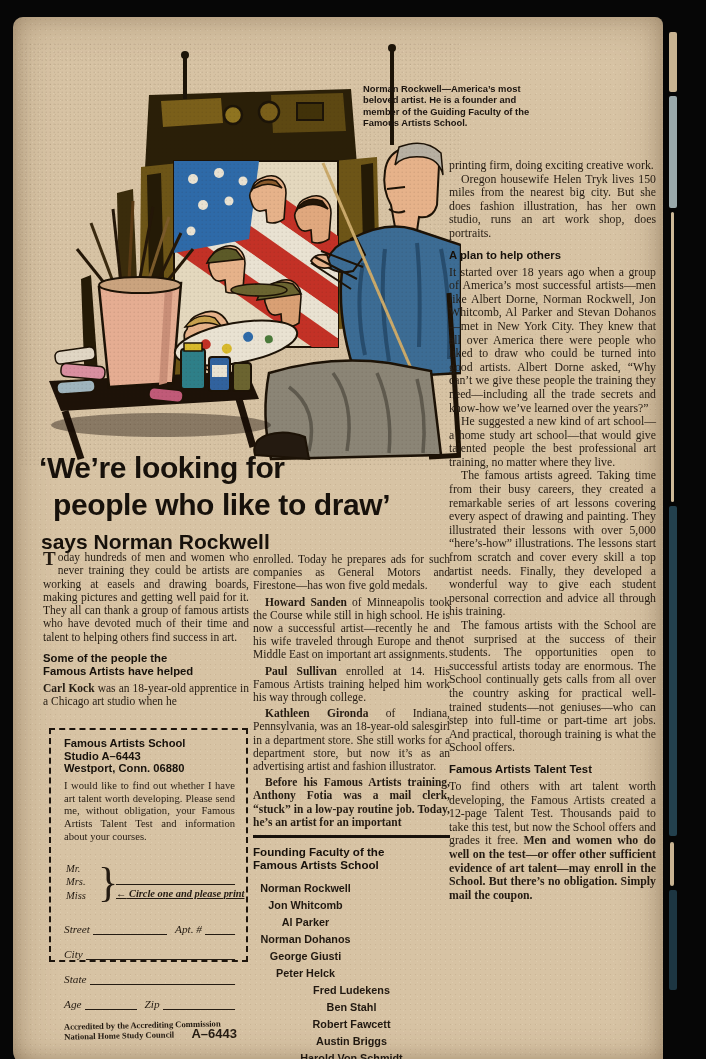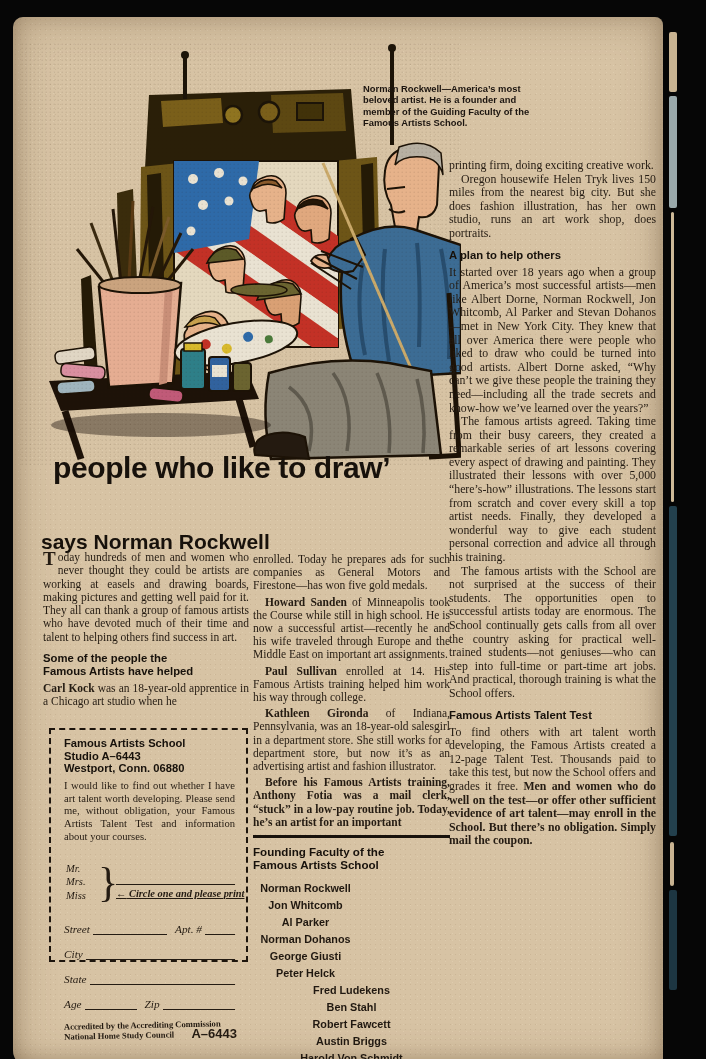--- a/index.html
+++ b/index.html
@@ -246,26 +246,27 @@
       <rect x="40" y="322" width="44" height="13" rx="5" fill="#d98fa0" stroke="#1c1206" stroke-width="1.5" transform="rotate(5 62 328)"></rect>
       <rect x="36" y="338" width="38" height="12" rx="5" fill="#9fb4bd" stroke="#1c1206" stroke-width="1.5" transform="rotate(-4 55 344)"></rect>
       <rect x="128" y="346" width="34" height="12" rx="5" fill="#c05a78" stroke="#1c1206" stroke-width="1.5" transform="rotate(6 145 352)"></rect>
     </g>
     <rect x="0" y="0" width="440" height="424" fill="url(#ht)" opacity=".5"></rect>
   </svg>
 
   <div class="caption">Norman Rockwell—America’s most beloved artist. He is a founder and member of the Guiding Faculty of the Famous Artists School.</div>
 
   <div class="headline">
+    <div class="l1">‘We’re looking for</div>
     <div class="l2">people who like to draw’</div>
   </div>
   <div class="byline">says Norman Rockwell</div>
 
   <div class="col left-col">
-    <p><span class="dropcap">T</span><span>oday hundreds of men and women who never thought they could be artists are working at easels and drawing boards, making pictures and getting well paid for it. They all can thank a group of famous artists who have devoted much of their time and talent to helping others find success in art.</span></p>
+    <p><span class="dropcap">T</span><span>oday hundreds of men and women who never training they could be artists are working at easels and drawing boards, making pictures and getting well paid for it. They all can thank a group of famous artists who have devoted much of their time and talent to helping others find success in art.</span></p>
     <p class="sechead">
       <span>Some of the people the</span><br>
       <span>Famous Artists have helped</span>
     </p>
     <p><b class="lead">Carl Kock</b><span> was an 18-year-old apprentice in a Chicago art studio when he</span></p>
   </div>
 
   <div class="coupon">
     <div class="school">
       <div>Famous Artists School</div>
@@ -340,20 +341,21 @@
         <div>Albert Dorne</div>
       </div>
     </div>
   </div>
 
   <div class="col right-col">
     <p>printing firm, doing exciting creative work.</p>
     <p class="ind">Oregon housewife Helen Tryk lives 150 miles from the nearest big city. But she does fashion illustration, has her own studio, runs an art work shop, does portraits.</p>
     <p class="sechead">A plan to help others</p>
     <p>It started over 18 years ago when a group of America’s most successful artists—men like Albert Dorne, Norman Rockwell, Jon Whitcomb, Al Parker and Stevan Dohanos—met in New York City. They knew that all over America there were people who liked to draw who could be turned into good artists. Albert Dorne asked, “Why can’t we give these people the training they need—including all the trade secrets and know-how we’ve learned over the years?”</p>
+    <p class="ind">He suggested a new kind of art school—a home study art school—that would give talented people the best professional art training, no matter where they live.</p>
     <p class="ind">The famous artists agreed. Taking time from their busy careers, they created a remarkable series of art lessons covering every aspect of drawing and painting. They illustrated their lessons with over 5,000 “here’s-how” illustrations. The lessons start from scratch and cover every skill a top artist needs. Finally, they developed a wonderful way to give each student personal correction and advice all through his training.</p>
     <p class="ind">The famous artists with the School are not surprised at the success of their students. The opportunities open to successful artists today are enormous. The School continually gets calls from all over the country asking for practical well-trained students—not geniuses—who can step into full-time or part-time art jobs. And practical, thorough training is what the School offers.</p>
     <p class="sechead">Famous Artists Talent Test</p>
     <p><span>To find others with art talent worth developing, the Famous Artists created a 12-page Talent Test. Thousands paid to take this test, but now the School offers and grades it free.</span><b> Men and women who do well on the test—or offer other sufficient evidence of art talent—may enroll in the School. But there’s no obligation. Simply mail the coupon.</b></p>
   </div>
 
 </div>
 
 <div class="edge-strip">
   <div class="seg" style="top:2px;height:60px;background:#c8b391;"></div>

